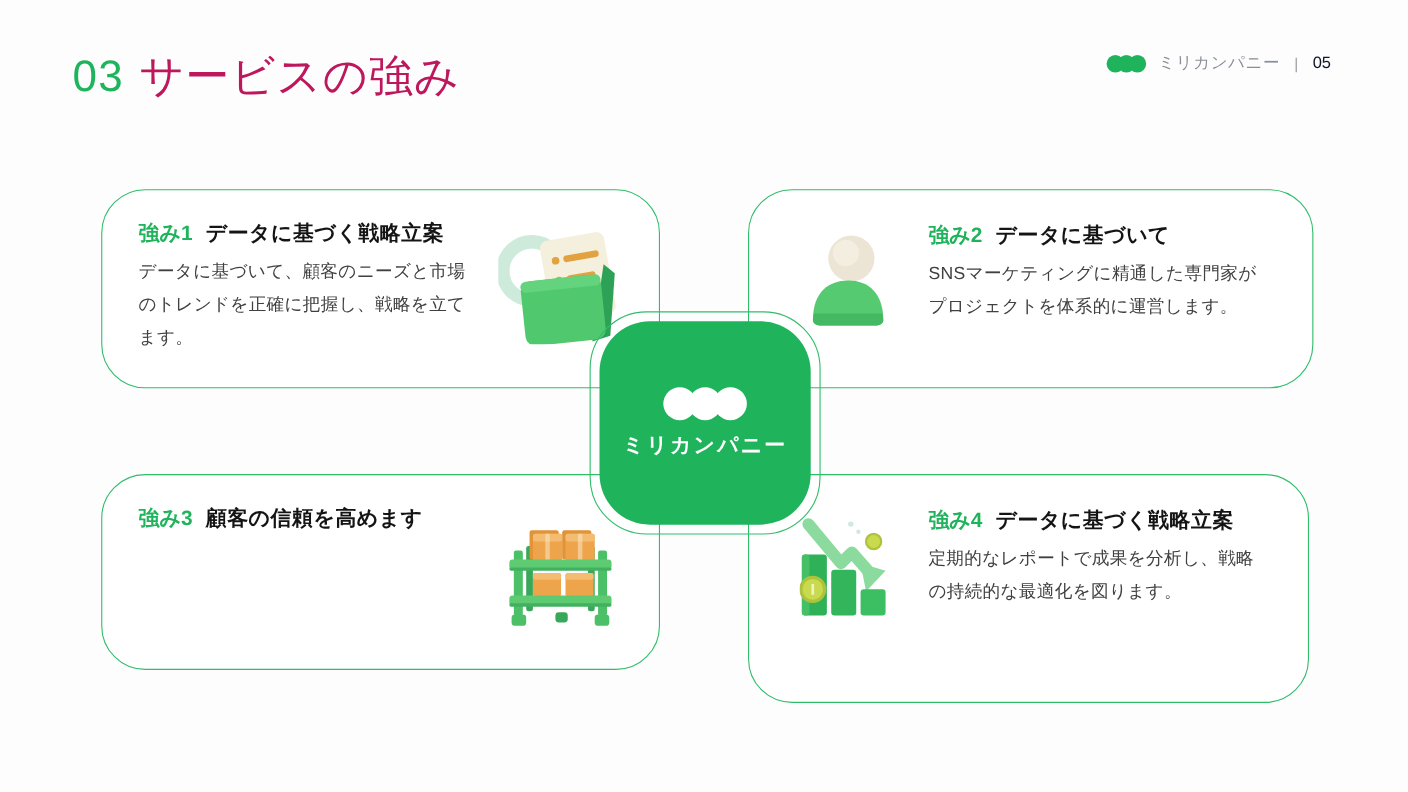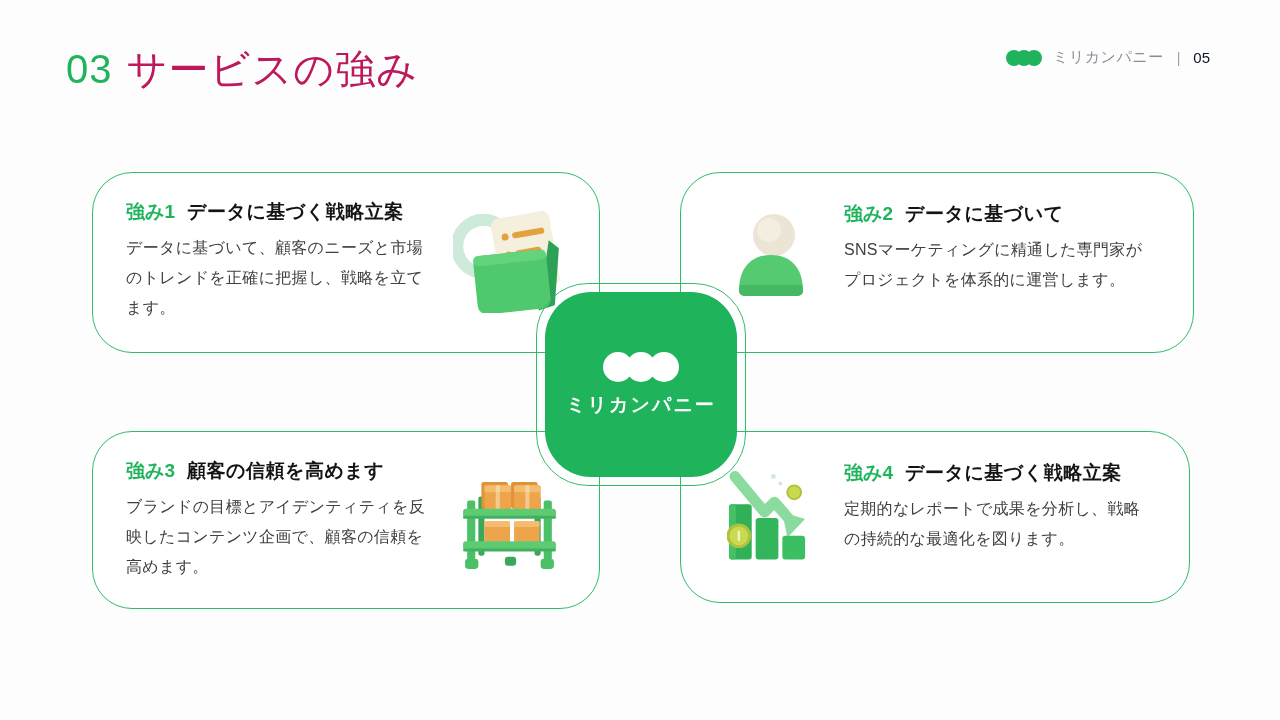--- a/index.html
+++ b/index.html
@@ -17,21 +17,21 @@
   .dots i{display:block;width:16px;height:16px;border-radius:50%;background:#1fb45c;}
   .dots i + i{margin-left:-6px;}
   .brand .bname{font-size:15px;color:#8a8f97;letter-spacing:0.5px;margin-left:2px;}
   .brand .bdiv{font-size:14px;color:#9aa0a8;margin:0 4px;}
   .brand .bpage{font-size:15px;color:#0f172a;}
   
   .card{position:absolute;background:#ffffff;border:1.5px solid #2fbd6a;border-radius:40px;box-sizing:border-box;}
   .card1{left:92px;top:172px;width:508px;height:181px;}
   .card2{left:680px;top:172px;width:514px;height:181px;}
   .card3{left:92px;top:431px;width:508px;height:178px;}
-  .card4{left:680px;top:431px;width:510px;height:172px;}
+  .card4{left:680px;top:431px;width:510px;height:208px;}
   .trow{position:absolute;display:flex;align-items:baseline;gap:12px;white-space:nowrap;}
   .trow .lab{font-size:19px;font-weight:700;color:#1fb45c;}
   .trow .tt{font-size:19px;font-weight:700;color:#141414;letter-spacing:0.5px;}
   .bodytxt{position:absolute;font-size:16px;line-height:30px;color:#404040;letter-spacing:0.3px;word-break:break-all;}
   .c-left .trow{left:33px;top:26px;}
   .c-left .bodytxt{left:33px;top:60px;width:302px;}
   .c-right .trow{left:163px;top:28px;}
   .c-right .bodytxt{left:163px;top:62px;width:312px;}
   .icon3d{position:absolute;}
   
@@ -105,21 +105,20 @@
       <path d="M3 78 C3 52 18 42 35 42 C54 42 67 54 67 78 C67 81 64 83 60 83 L10 83 C6 83 3 81 3 78 Z" fill="#55ca70"></path>
       <path d="M4 72 L66 72 L67 78 C67 81 64 83 60 83 L10 83 C6 83 3 81 3 78 Z" fill="#44b862"></path>
     </svg>
   </div>
 
   <div class="card card3 c-left">
     <div class="trow">
       <span class="lab">強み3</span>
       <span class="tt">顧客の信頼を高めます</span>
     </div>
-    <div class="bodytxt">ブランドの目標とアイデンティティを反映したコンテンツ企画で、顧客の信頼を高めます。</div>
     <svg class="icon3d" style="left:368px;top:48px;" width="97" height="90" viewBox="0 0 95 88">
       <rect x="17" y="16" width="6" height="58" rx="2" fill="#3aa85a"></rect>
       <rect x="72" y="16" width="6" height="58" rx="2" fill="#3aa85a"></rect>
       <rect x="20" y="2" width="26" height="26" rx="2" fill="#e19338"></rect>
       <rect x="49" y="2" width="26" height="26" rx="2" fill="#e19338"></rect>
       <rect x="23" y="5" width="26" height="25" rx="2" fill="#eda44a"></rect>
       <rect x="23" y="5" width="26" height="7" rx="2" fill="#f4bc70"></rect>
       <rect x="34" y="5" width="4" height="25" fill="#f7e8c8" opacity="0.55"></rect>
       <rect x="52" y="5" width="26" height="25" rx="2" fill="#eda44a"></rect>
       <rect x="52" y="5" width="26" height="7" rx="2" fill="#f4bc70"></rect>

